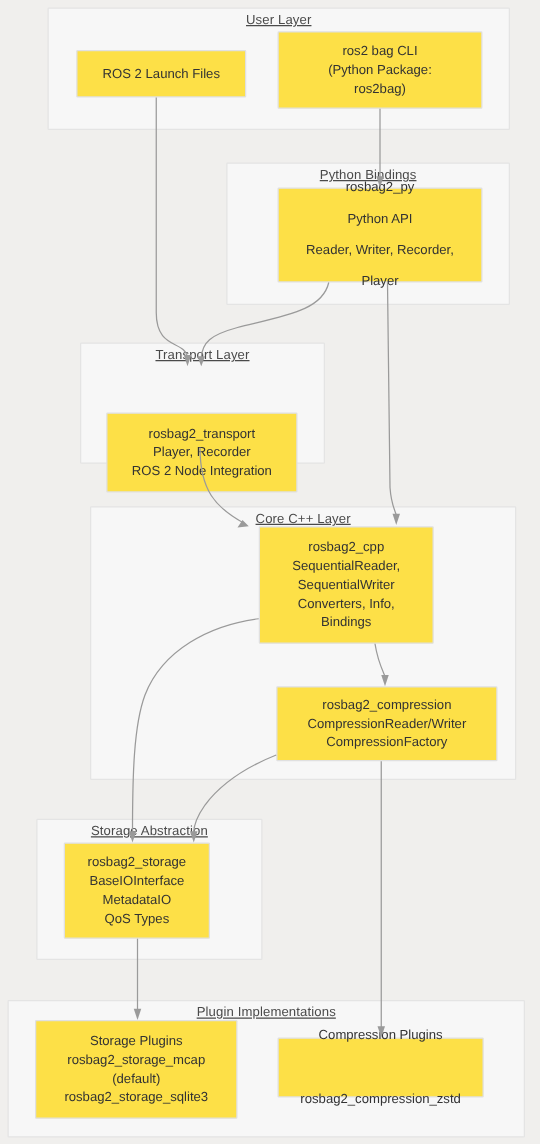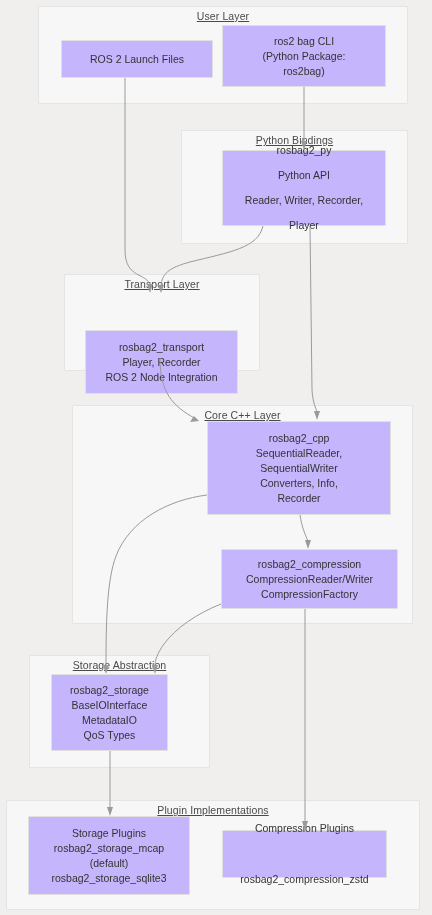--- a/index.html
+++ b/index.html
@@ -39,21 +39,21 @@
     font-size: 10.5px;
     color: #4a4a4a;
     line-height: 14px;
     white-space: nowrap;
     letter-spacing: 0.1px;
     text-decoration: underline;
   }
   
   .node {
     position: absolute;
-    background: #c4b5fd;
+    background: #fde047;
     border: 1px solid #e0e0e0;
     box-sizing: border-box;
     border-radius: 1px;
     display: flex;
     flex-direction: column;
     align-items: center;
     justify-content: center;
     text-align: center;
     font-size: 10.5px;
     line-height: 15px;
@@ -83,21 +83,21 @@
 </style>
 </head>
 <body>
 
 <div id="diagram-root">
 
   <div class="cluster" style="left:38px; top:6px; width:370px; height:98px;">
     <div class="cluster-label">User Layer</div>
   </div>
 
-  <div class="node" style="left:61px; top:40px; width:152px; height:38px;">
+  <div class="node" style="left:61px; top:40px; width:136px; height:38px;">
     <span class="line">ROS 2 Launch Files</span>
   </div>
 
   <div class="node" style="left:222px; top:25px; width:164px; height:62px;">
     <span class="line">ros2 bag CLI</span>
     <span class="line">(Python Package:</span>
     <span class="line">ros2bag)</span>
   </div>
 
   <div class="cluster" style="left:181px; top:130px; width:227px; height:114px;">
@@ -118,26 +118,26 @@
   <div class="node" style="left:85px; top:294px; width:153px; height:64px;margin-top:36px;">
     <span class="line">rosbag2_transport</span>
     <span class="line">Player, Recorder</span>
     <span class="line">ROS 2 Node Integration</span>
   </div>
 
   <div class="cluster" style="left:72px; top:405px; width:341px; height:219px;">
     <div class="cluster-label">Core C++ Layer</div>
   </div>
 
-  <div class="node" style="left:207px; top:421px; width:184px; height:94px;">
+  <div class="node" style="left:207px; top:421px; width:140px; height:94px;">
     <span class="line">rosbag2_cpp</span>
     <span class="line">SequentialReader,</span>
     <span class="line">SequentialWriter</span>
     <span class="line">Converters, Info,</span>
-    <span class="line">Recorder</span>
+    <span class="line">Bindings</span>
   </div>
 
   <div class="node" style="left:221px; top:549px; width:177px; height:60px;">
     <span class="line">rosbag2_compression</span>
     <span class="line">CompressionReader/Writer</span>
     <span class="line">CompressionFactory</span>
   </div>
 
   <div class="cluster" style="left:29px; top:655px; width:181px; height:113px;">
     <div class="cluster-label">Storage Abstraction</div>

